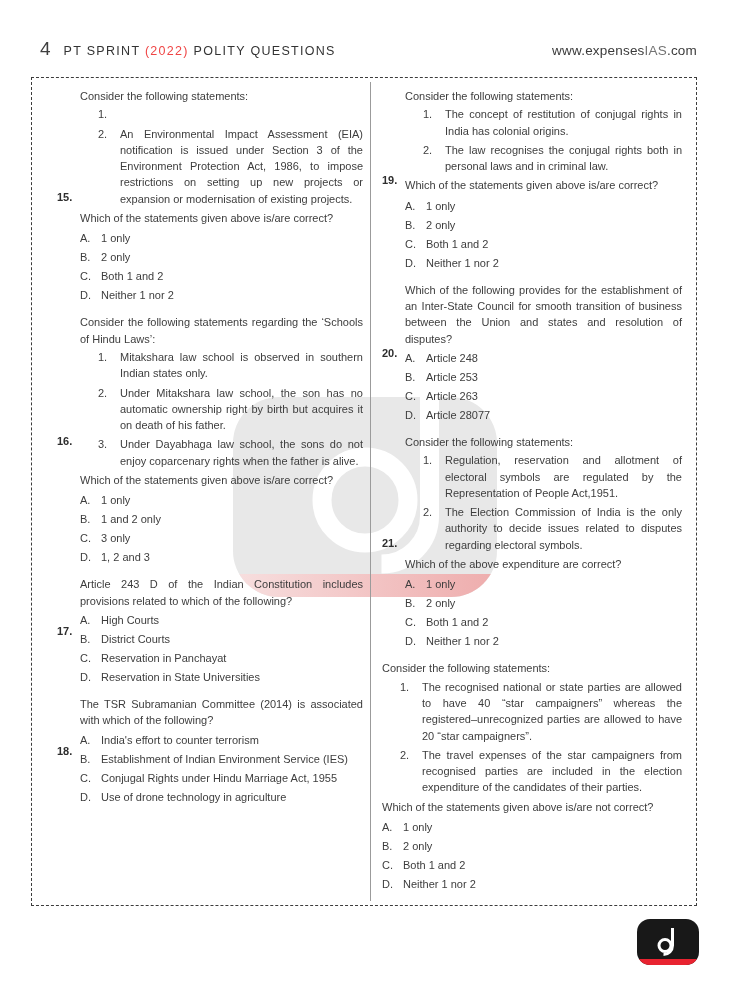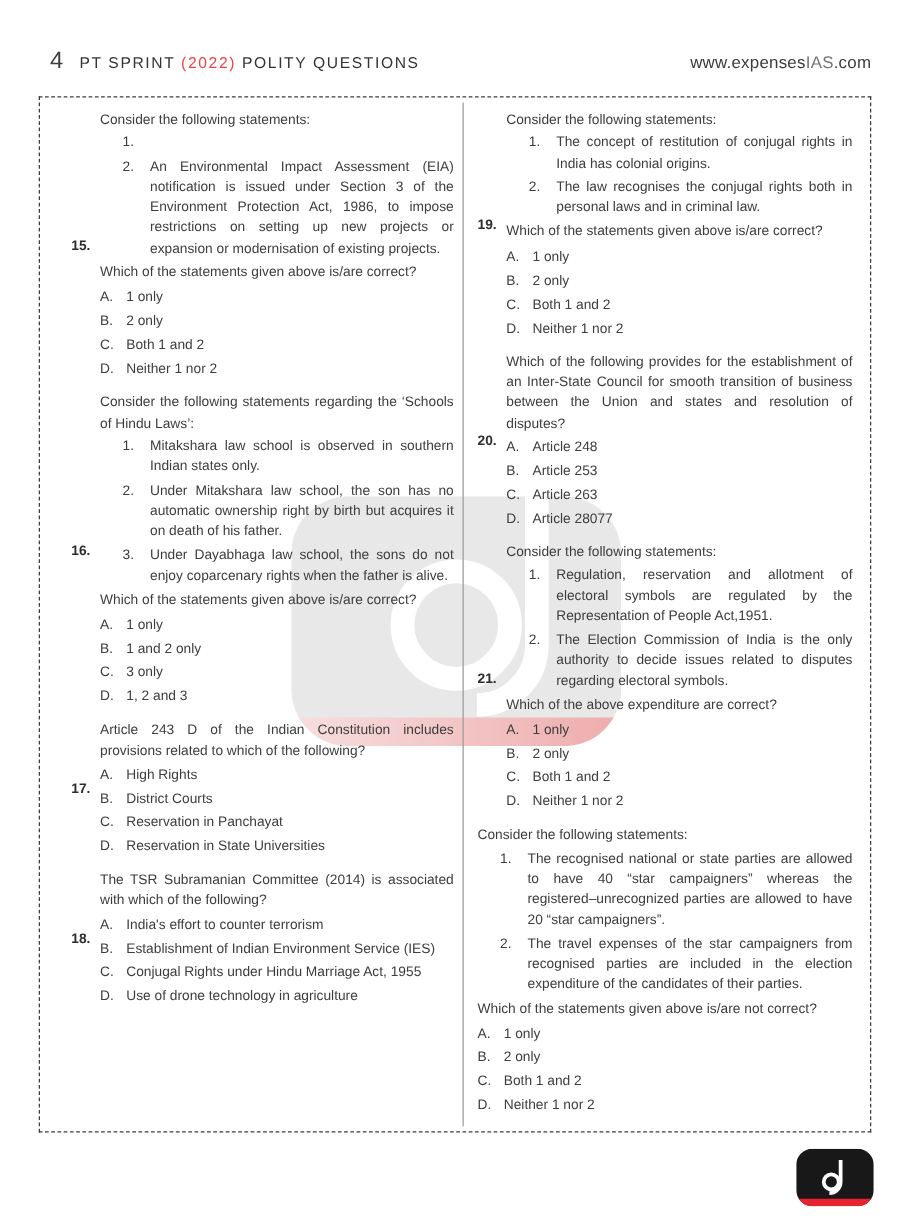--- a/index.html
+++ b/index.html
@@ -154,21 +154,21 @@
     </div>
   </div>
       <div class="question">
     <span class="qnum">17.</span>
     <div class="qbody">
       <p class="qintro">Article 243 D of the Indian Constitution includes provisions related to which of the following?</p>
 
       <div class="options">
             <div class="option">
               <span class="olet">A.</span>
-              <span class="otext">High Rights</span>
+              <span class="otext">High Courts</span>
             </div>
             <div class="option">
               <span class="olet">B.</span>
               <span class="otext">District Courts</span>
             </div>
             <div class="option">
               <span class="olet">C.</span>
               <span class="otext">Reservation in Panchayat</span>
             </div>
             <div class="option">

